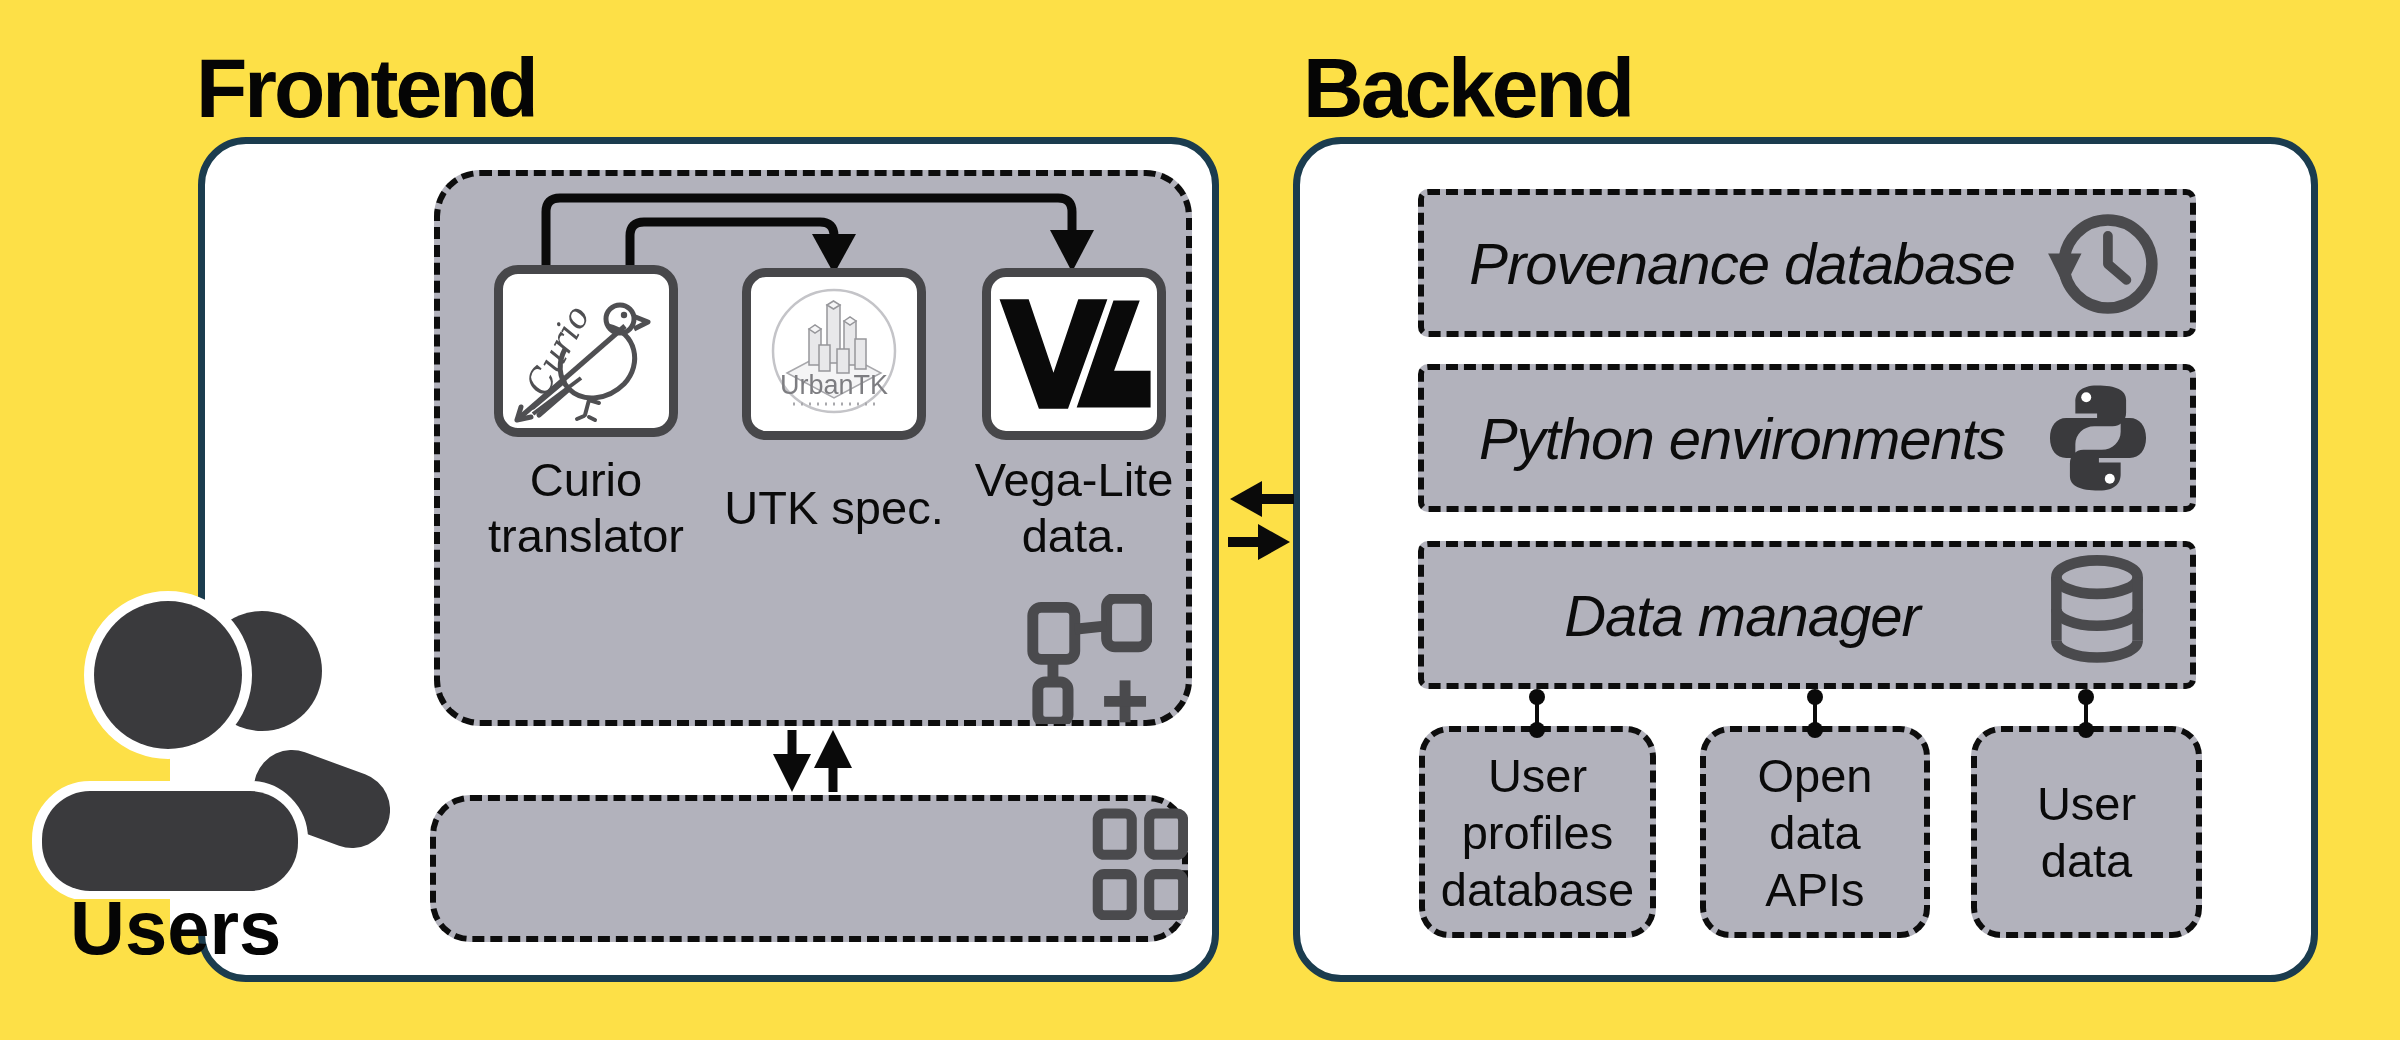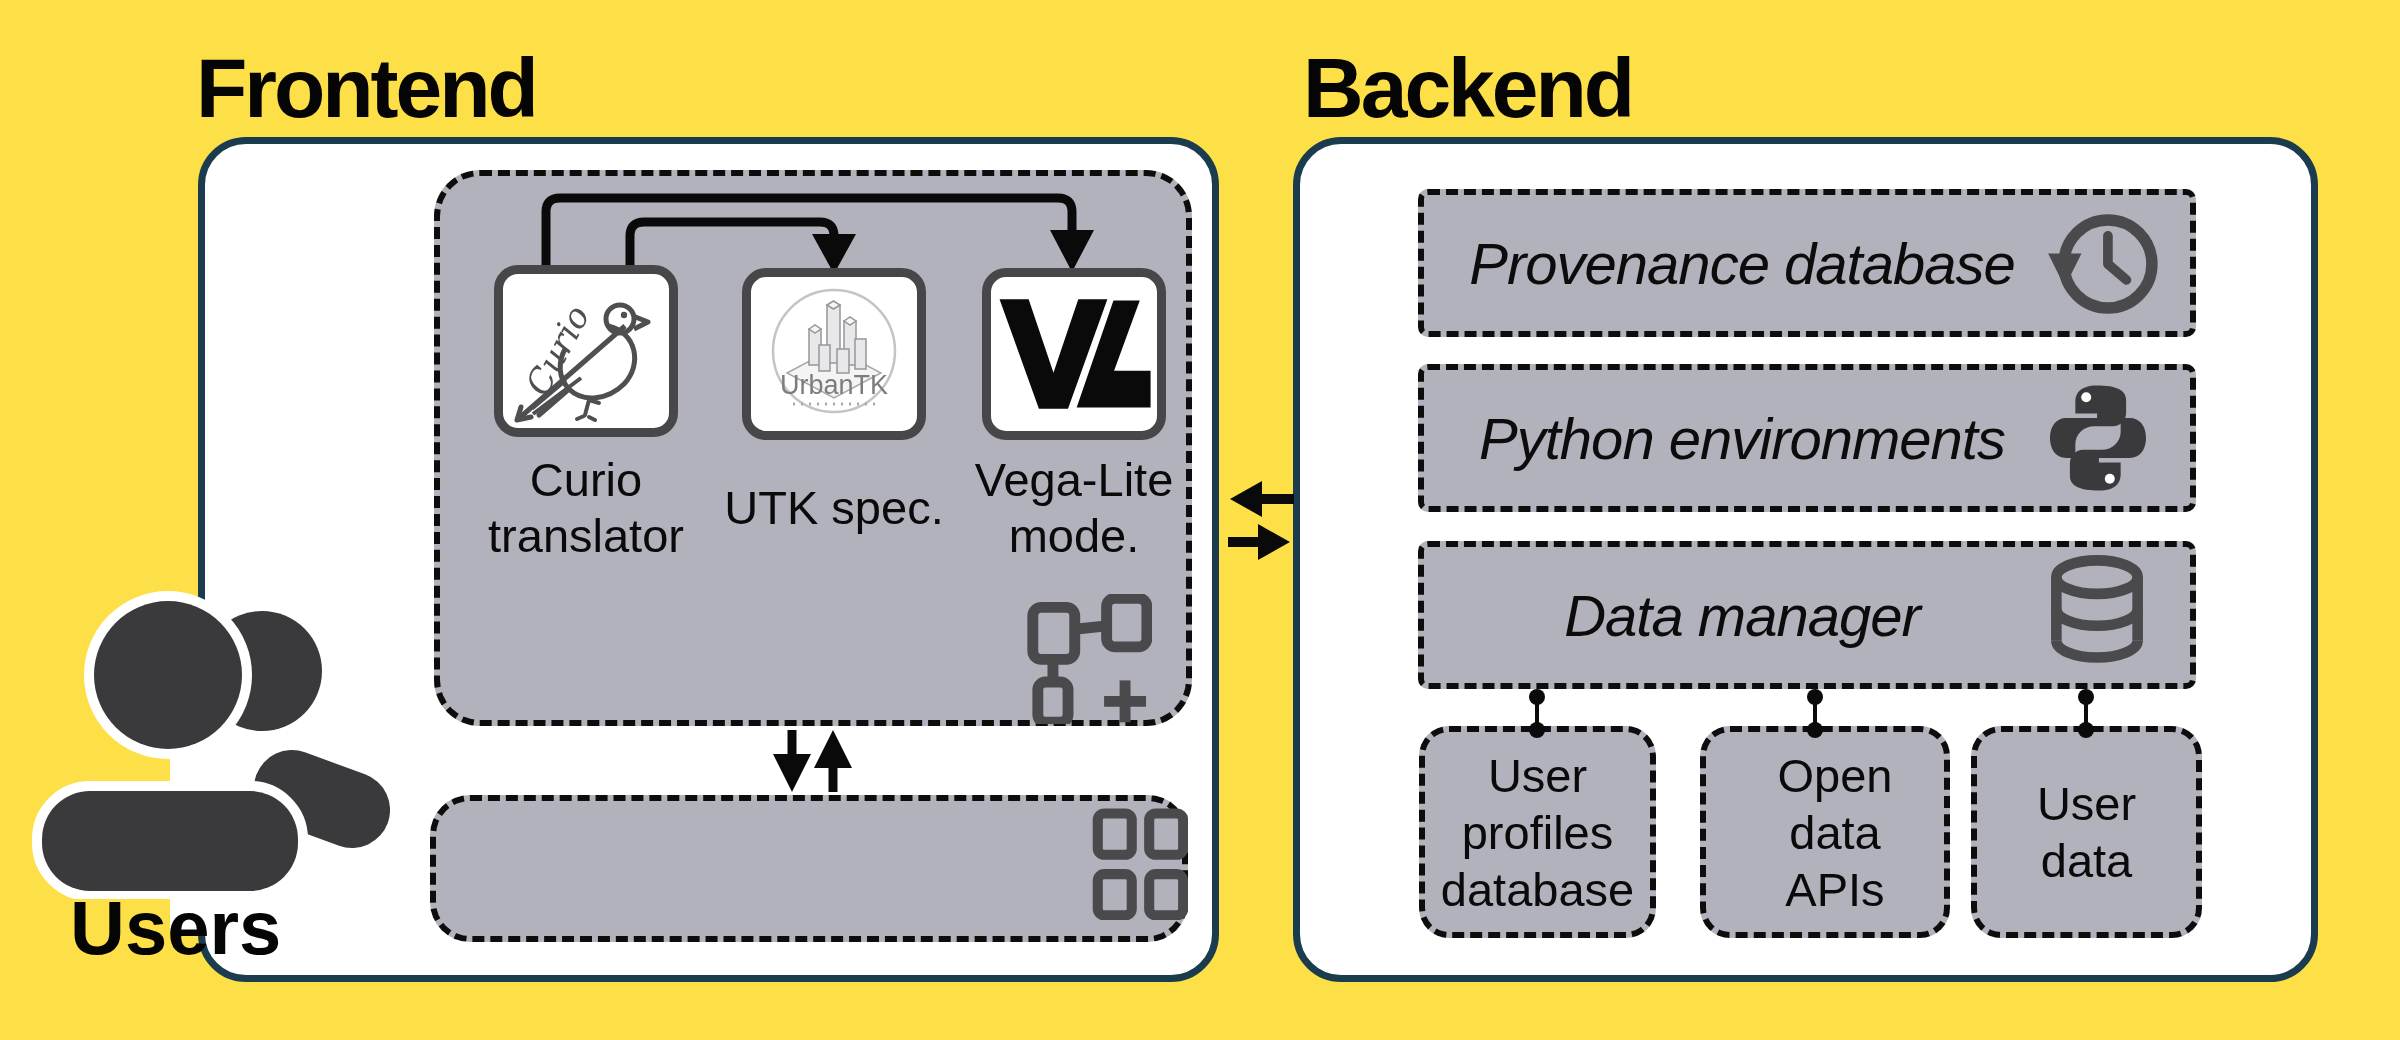--- a/index.html
+++ b/index.html
@@ -83,21 +83,21 @@
 
   <div class="abs tool-label" style="left:446px;top:452px;width:280px;">
     <div>Curio</div>
     <div>translator</div>
   </div>
   <div class="abs tool-label" style="left:694px;top:480px;width:280px;">
     <div>UTK spec.</div>
   </div>
   <div class="abs tool-label" style="left:934px;top:452px;width:280px;">
     <div>Vega-Lite</div>
-    <div>mode.</div>
+    <div>data.</div>
   </div>
 
   <svg class="abs icon" style="left:1026px;top:594px;" width="126" height="130" viewBox="0 0 150 155">
     <g fill="none" stroke="#4a4a4d" stroke-width="13">
       <rect x="8" y="16" width="50" height="62" rx="10"></rect>
       <rect x="96" y="5" width="48" height="58" rx="10"></rect>
       <line x1="58" y1="42" x2="96" y2="38"></line>
       <line x1="32" y1="78" x2="32" y2="105"></line>
       <rect x="14" y="105" width="36" height="48" rx="9"></rect>
       <line x1="118" y1="103" x2="118" y2="153"></line>
@@ -151,21 +151,21 @@
         <path d="M14,98 a46,19 0 0 0 92,0"></path>
       </g>
     </svg>
   </div>
 
   <div class="abs panel subbox" style="left:1419px;top:726px;width:225px;height:200px;">
     <div>User</div>
     <div>profiles</div>
     <div>database</div>
   </div>
-  <div class="abs panel subbox" style="left:1700px;top:726px;width:218px;height:200px;padding-left:20px;">
+  <div class="abs panel subbox" style="left:1700px;top:726px;width:218px;height:200px;">
     <div>Open</div>
     <div>data</div>
     <div>APIs</div>
   </div>
   <div class="abs panel subbox" style="left:1971px;top:726px;width:219px;height:200px;">
     <div>User</div>
     <div>data</div>
   </div>
 
   <svg class="abs overlay" style="left:0;top:0;" width="2400" height="1040" viewBox="0 0 2400 1040">

